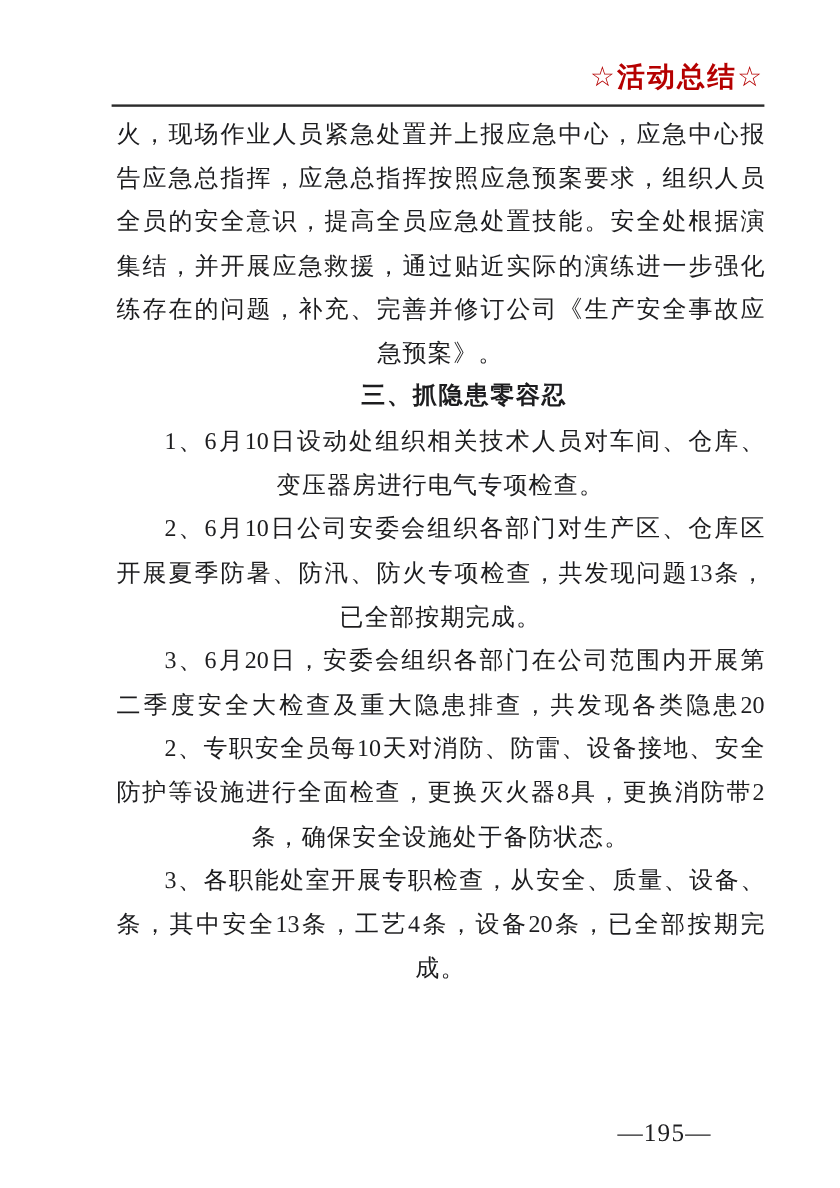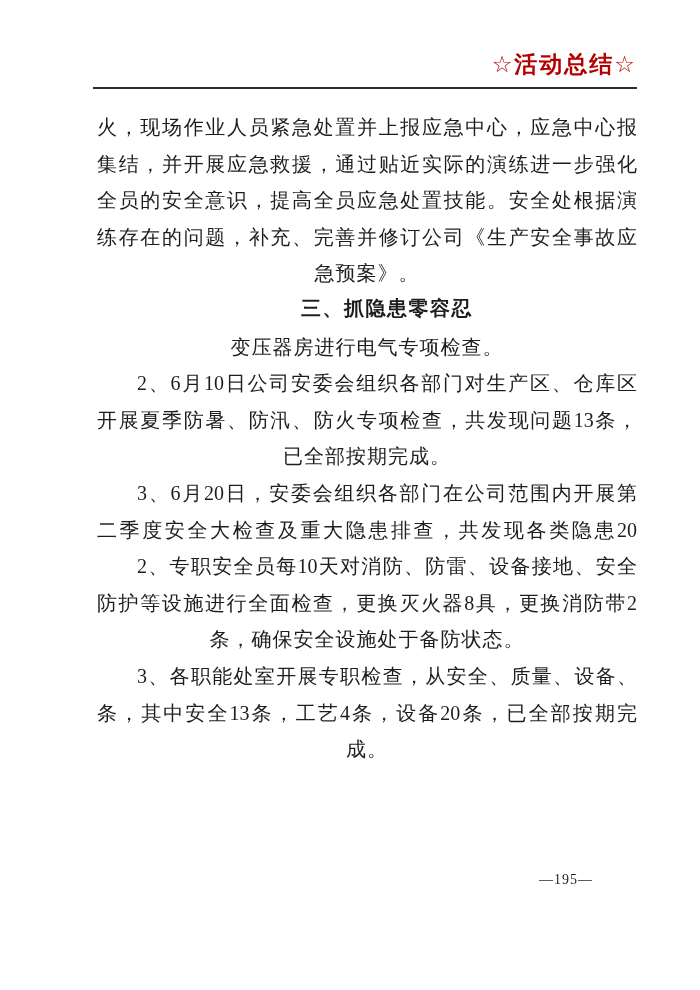--- a/index.html
+++ b/index.html
@@ -24,21 +24,21 @@
   }
   .header-rule{
     position:absolute;
     left:93px;top:87px;width:544px;
     border:none;
     border-top:2px solid #2b2b2b;
     margin:0;height:0;
   }
   .doc-body{
     position:absolute;
-    left:97px;top:109px;width:540px;
+    left:97px;top:94px;width:540px;
   }
   .line{
     height:36.6px;
     line-height:36.6px;
     font-size:20px;
     letter-spacing:1px;
     overflow:hidden;
     text-align:center;
   }
   .line.fill{
@@ -49,39 +49,41 @@
   .line.indent{
     padding-left:40px;
   }
   .line.bold{
     font-weight:700;
     font-family:Liberation Mono, monospace;
     letter-spacing:1.5px;
   }
   .page-footer{
     position:absolute;
-    top:872px;right:107px;
-    font-size:14px;
+    top:932px;right:107px;
+    font-size:21px;
     letter-spacing:1px;
     color:#1d1d1f;
   }
 </style>
 </head>
 <body>
 
 <div class="page">
   <div class="page-header" style="color: rgb(181, 0, 0);">☆活动总结☆</div>
   <hr class="header-rule">
   <div class="doc-body">
       <div class="line fill">火，现场作业人员紧急处置并上报应急中心，应急中心报</div>
+      <div class="line fill">告应急总指挥，应急总指挥按照应急预案要求，组织人员</div>
+      <div class="line fill">全员的安全意识，提高全员应急处置技能。安全处根据演</div>
       <div class="line fill">集结，并开展应急救援，通过贴近实际的演练进一步强化</div>
-      <div class="line fill">全员的安全意识，提高全员应急处置技能。安全处根据演</div>
       <div class="line fill">练存在的问题，补充、完善并修订公司《生产安全事故应</div>
       <div class="line">急预案》。</div>
       <div class="line indent bold">三、抓隐患零容忍</div>
+      <div class="line fill indent">1、6月10日设动处组织相关技术人员对车间、仓库、</div>
       <div class="line">变压器房进行电气专项检查。</div>
       <div class="line fill indent">2、6月10日公司安委会组织各部门对生产区、仓库区</div>
       <div class="line fill">开展夏季防暑、防汛、防火专项检查，共发现问题13条，</div>
       <div class="line">已全部按期完成。</div>
       <div class="line fill indent">3、6月20日，安委会组织各部门在公司范围内开展第</div>
       <div class="line fill">二季度安全大检查及重大隐患排查，共发现各类隐患20</div>
       <div class="line fill indent">2、专职安全员每10天对消防、防雷、设备接地、安全</div>
       <div class="line fill">防护等设施进行全面检查，更换灭火器8具，更换消防带2</div>
       <div class="line">条，确保安全设施处于备防状态。</div>
       <div class="line fill indent">3、各职能处室开展专职检查，从安全、质量、设备、</div>

